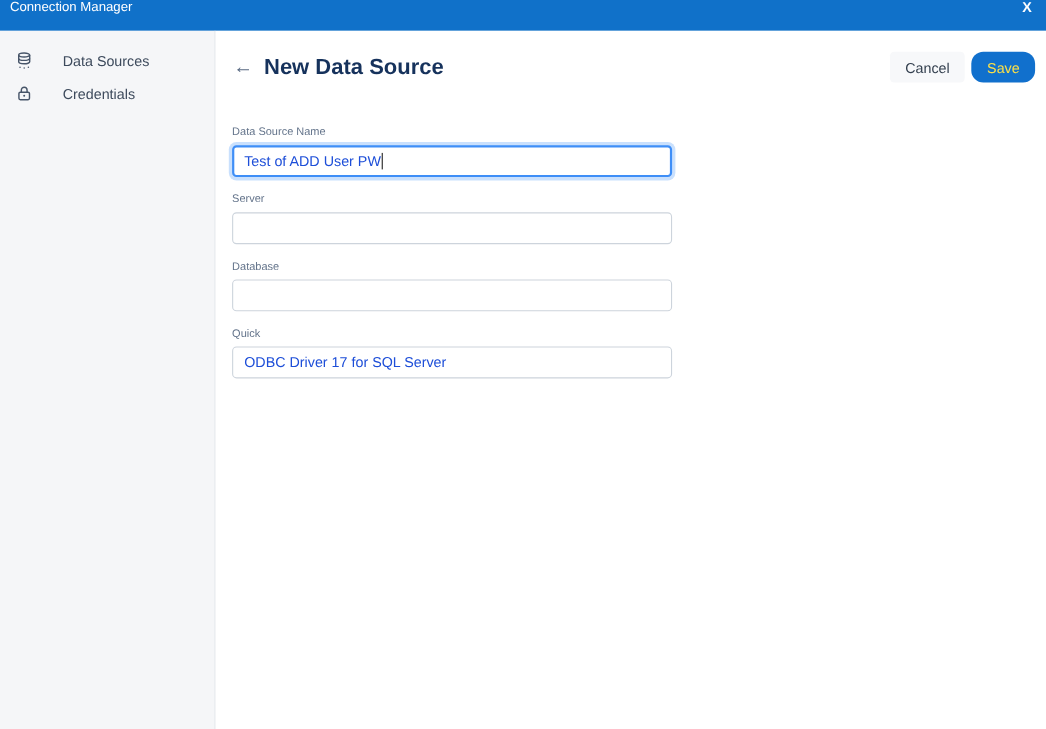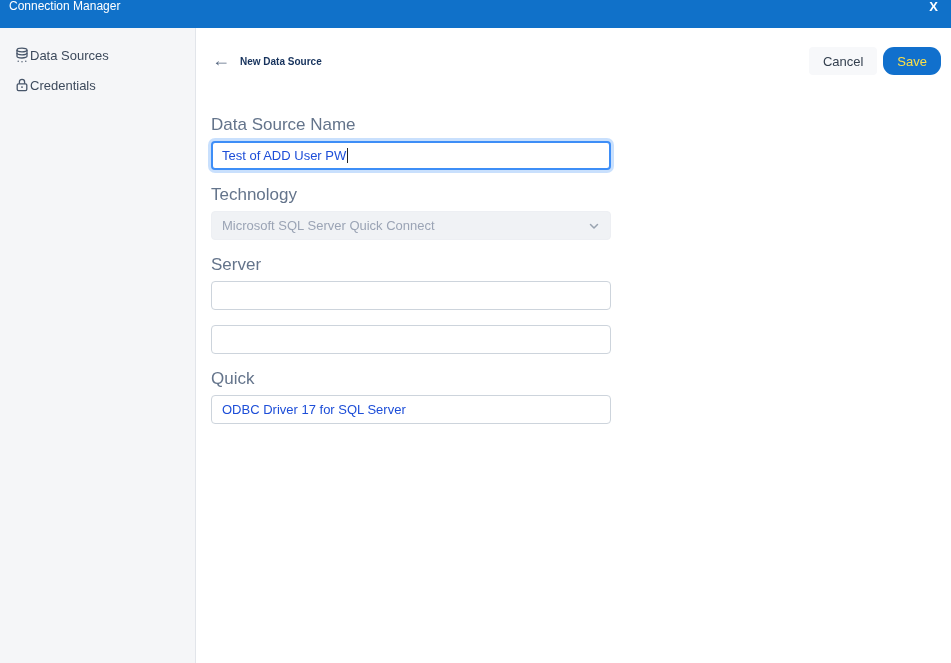--- a/index.html
+++ b/index.html
@@ -9,43 +9,43 @@
   
   .titlebar { height:28px; background:#1071c9; display:flex; align-items:center;
     justify-content:space-between; padding:0 13px 16px 9px;gap:36px; }
   .titlebar-title { color:#ffffff; font-size:12px; }
   .close-btn { color:#ffffff; font-size:13px; font-weight:bold; cursor:pointer; line-height:1; }
 
   
   .app { display:flex; height:635px; }
   .sidebar { width:196px; background:#f5f6f8; border-right:1px solid #e2e5ea;
     padding-top:12px; flex-shrink:0; }
-  .side-item { display:flex; align-items:center; gap:0; padding:7px 14px;
+  .side-item { display:flex; align-items:center; gap:27px; padding:7px 14px;
     font-size:13px; color:#3d4a5c; cursor:pointer; }
   .side-item svg { flex-shrink:0; }
   .main { flex:1; background:#ffffff; }
 
   
   .main-header { display:flex; align-items:center; justify-content:space-between;
     padding:19px 10px 0 16px; }
   .header-left { display:flex; align-items:center; gap:10px; }
   .back-arrow { color:#5a6b84; font-size:18px; line-height:1; cursor:pointer;
     position:relative; top:-1px; }
-  .page-title { color:#16325c; font-size:10px; font-weight:bold; }
+  .page-title { color:#16325c; font-size:20px; font-weight:bold; }
   .header-buttons { display:flex; gap:6px; }
   .btn { height:28px; border:none; border-radius:4px; font-size:13px;
     display:flex; align-items:center; justify-content:center; padding:0 14px;
     cursor:pointer; font-family:"Liberation Sans", sans-serif; }
   .btn-cancel { background:#f7f8fa; color:#333f4e; }
   .btn-save { background:#1170cd; color:#fde047;border-radius:11px; }
 
   
   .form { margin:40px 0 0 15px; width:400px; }
   .group { margin-bottom:15px; }
-  .field-label { font-size:17px; color:#64748b; margin-bottom:6px; }
+  .field-label { font-size:10px; color:#64748b; margin-bottom:6px; }
   .input { height:29px; border:1px solid #cdd4dc; border-radius:4px;
     display:flex; align-items:center; padding:0 10px; font-size:13px;
     color:#1d4ed8; background:#ffffff; cursor:text; }
   .input.focused { border:2px solid #3e8ef7; box-shadow:0 0 0 3px rgba(62,142,247,0.28);
     padding:0 9px; }
   .input.disabled { background:#f0f2f5; border:1px solid #edeff3; color:#9ba4b5;
     justify-content:space-between; cursor:default; }
   .caret { width:1px; height:15px; background:#222; margin-left:1px; flex-shrink:0; }
   .chevron { flex-shrink:0; }
 </style>
@@ -96,38 +96,30 @@
     <div class="form">
 
       <div class="group">
         <div class="field-label">Data Source Name</div>
         <div class="input focused" role="textbox">
           <span>Test of ADD User PW</span>
           <span class="caret"></span>
         </div>
       </div>
 
-      <div class="group">
-        <div class="field-label">Technology</div>
-        <div class="input disabled" role="combobox">
-          <span>Microsoft SQL Server Quick Connect</span>
-          <svg class="chevron" width="12" height="12" viewBox="0 0 12 12" fill="none" stroke="#99a3b0" stroke-width="1.5" stroke-linecap="round" stroke-linejoin="round">
-            <polyline points="2.5,4.5 6,8 9.5,4.5"></polyline>
-          </svg>
-        </div>
-      </div>
 
       <div class="group">
         <div class="field-label">Server</div>
         <div class="input" role="textbox">
           <span></span>
         </div>
       </div>
 
       <div class="group">
+        <div class="field-label">Database</div>
         <div class="input" role="textbox">
           <span></span>
         </div>
       </div>
 
       <div class="group">
         <div class="field-label">Quick</div>
         <div class="input" role="textbox">
           <span>ODBC Driver 17 for SQL Server</span>
         </div>

